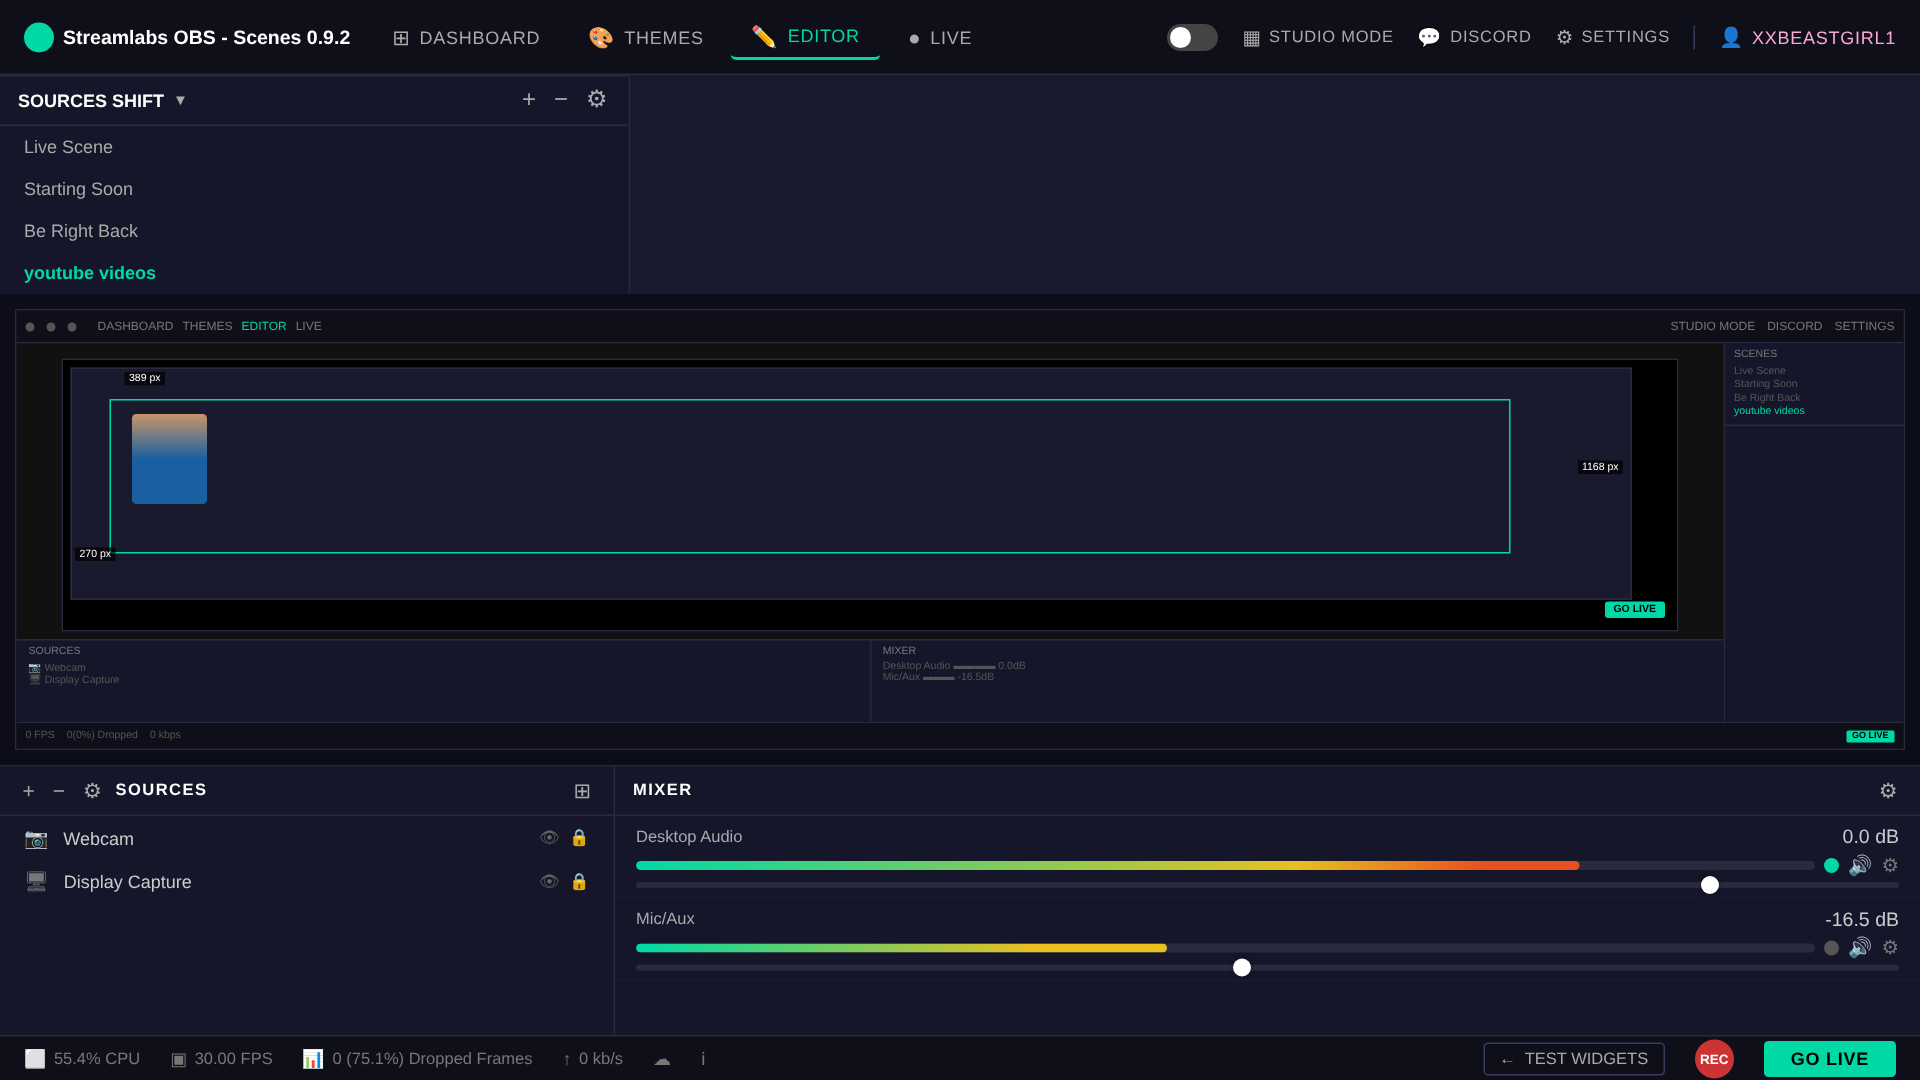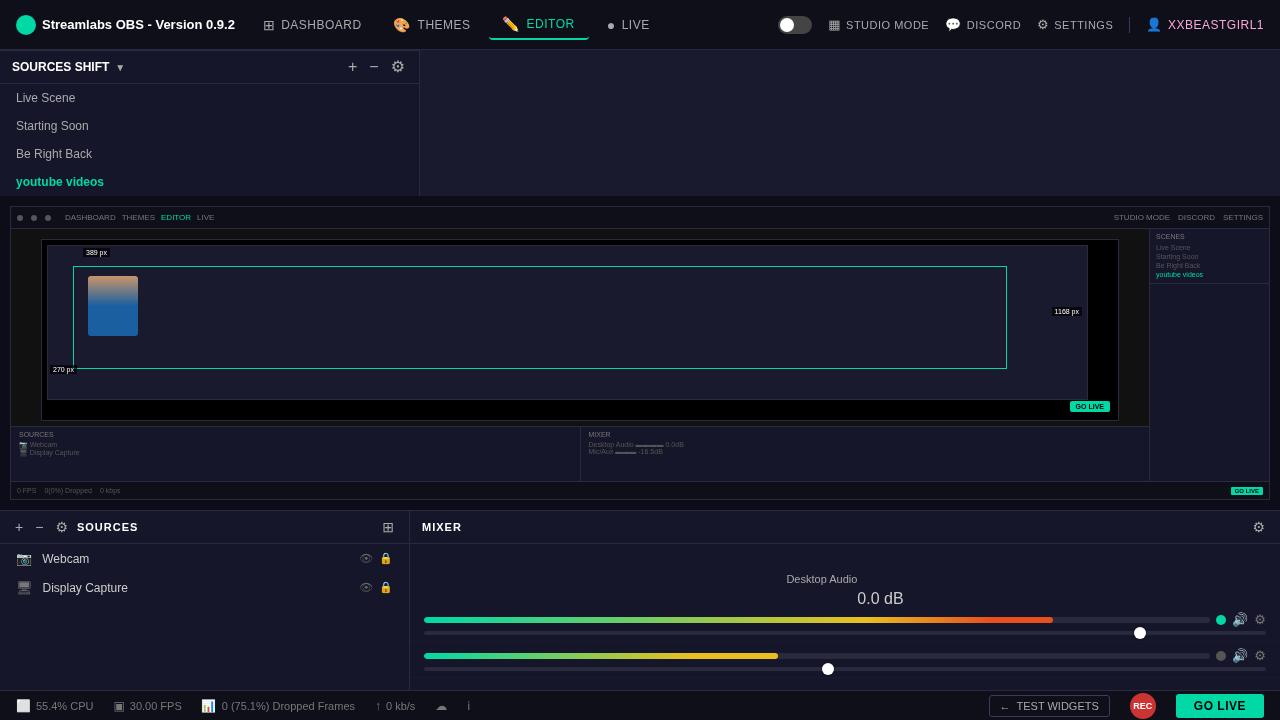--- a/index.html
+++ b/index.html
@@ -403,25 +403,25 @@
       font-size: 14px;
       cursor: pointer;
     }
     .mixer-channel {
       padding: 6px 14px;
       border-bottom: 1px solid #1a1a2e;
     }
     .mixer-ch-header {
       display: flex;
       align-items: center;
-      justify-content: center;
+      justify-content: space-between;
       margin-bottom: 4px;
     }
     .mixer-ch-name { font-size: 11px; color: #aaa; }
-    .mixer-ch-db { font-size: 16px; color: #ccc; margin-top: 40px; }
+    .mixer-ch-db { font-size: 13px; color: #ccc; }
     .mixer-track {
       display: flex;
       align-items: center;
       gap: 6px;
     }
     .mixer-bar-bg {
       flex: 1;
       height: 6px;
       background: #2a2a3e;
       border-radius: 3px;
@@ -533,21 +533,21 @@
       height: 16px;
       background: #3a3a5e;
     }
   </style>
 </head>
 <body>
 
 <div class="top-nav">
   <div class="nav-logo">
     <div class="nav-logo-icon"></div>
-    <span class="nav-logo-text">Streamlabs OBS - Version 0.9.2</span>
+    <span class="nav-logo-text">Streamlabs OBS - Scenes 0.9.2</span>
   </div>
 
   <div class="nav-item">
     <span class="nav-icon">⊞</span>
     <span>DASHBOARD</span>
   </div>
   <div class="nav-item">
     <span class="nav-icon">🎨</span>
     <span>THEMES</span>
   </div>
@@ -769,20 +769,24 @@
             <button class="mixer-icon-btn">⚙</button>
           </div>
           <div class="mixer-knob-row">
             <div class="mixer-vol-track">
               <div class="mixer-knob" style="left:85%;"></div>
             </div>
           </div>
         </div>
 
         <div class="mixer-channel">
+          <div class="mixer-ch-header">
+            <span class="mixer-ch-name">Mic/Aux</span>
+            <span class="mixer-ch-db">-16.5 dB</span>
+          </div>
           <div class="mixer-track">
             <div class="mixer-bar-bg">
               <div class="mixer-bar-fill" style="width:45%;background:linear-gradient(90deg, #00d9a6 0%, #e8c020 75%);"></div>
             </div>
             <div class="level-dot"></div>
             <button class="mixer-icon-btn">🔊</button>
             <button class="mixer-icon-btn">⚙</button>
           </div>
           <div class="mixer-knob-row">
             <div class="mixer-vol-track">

